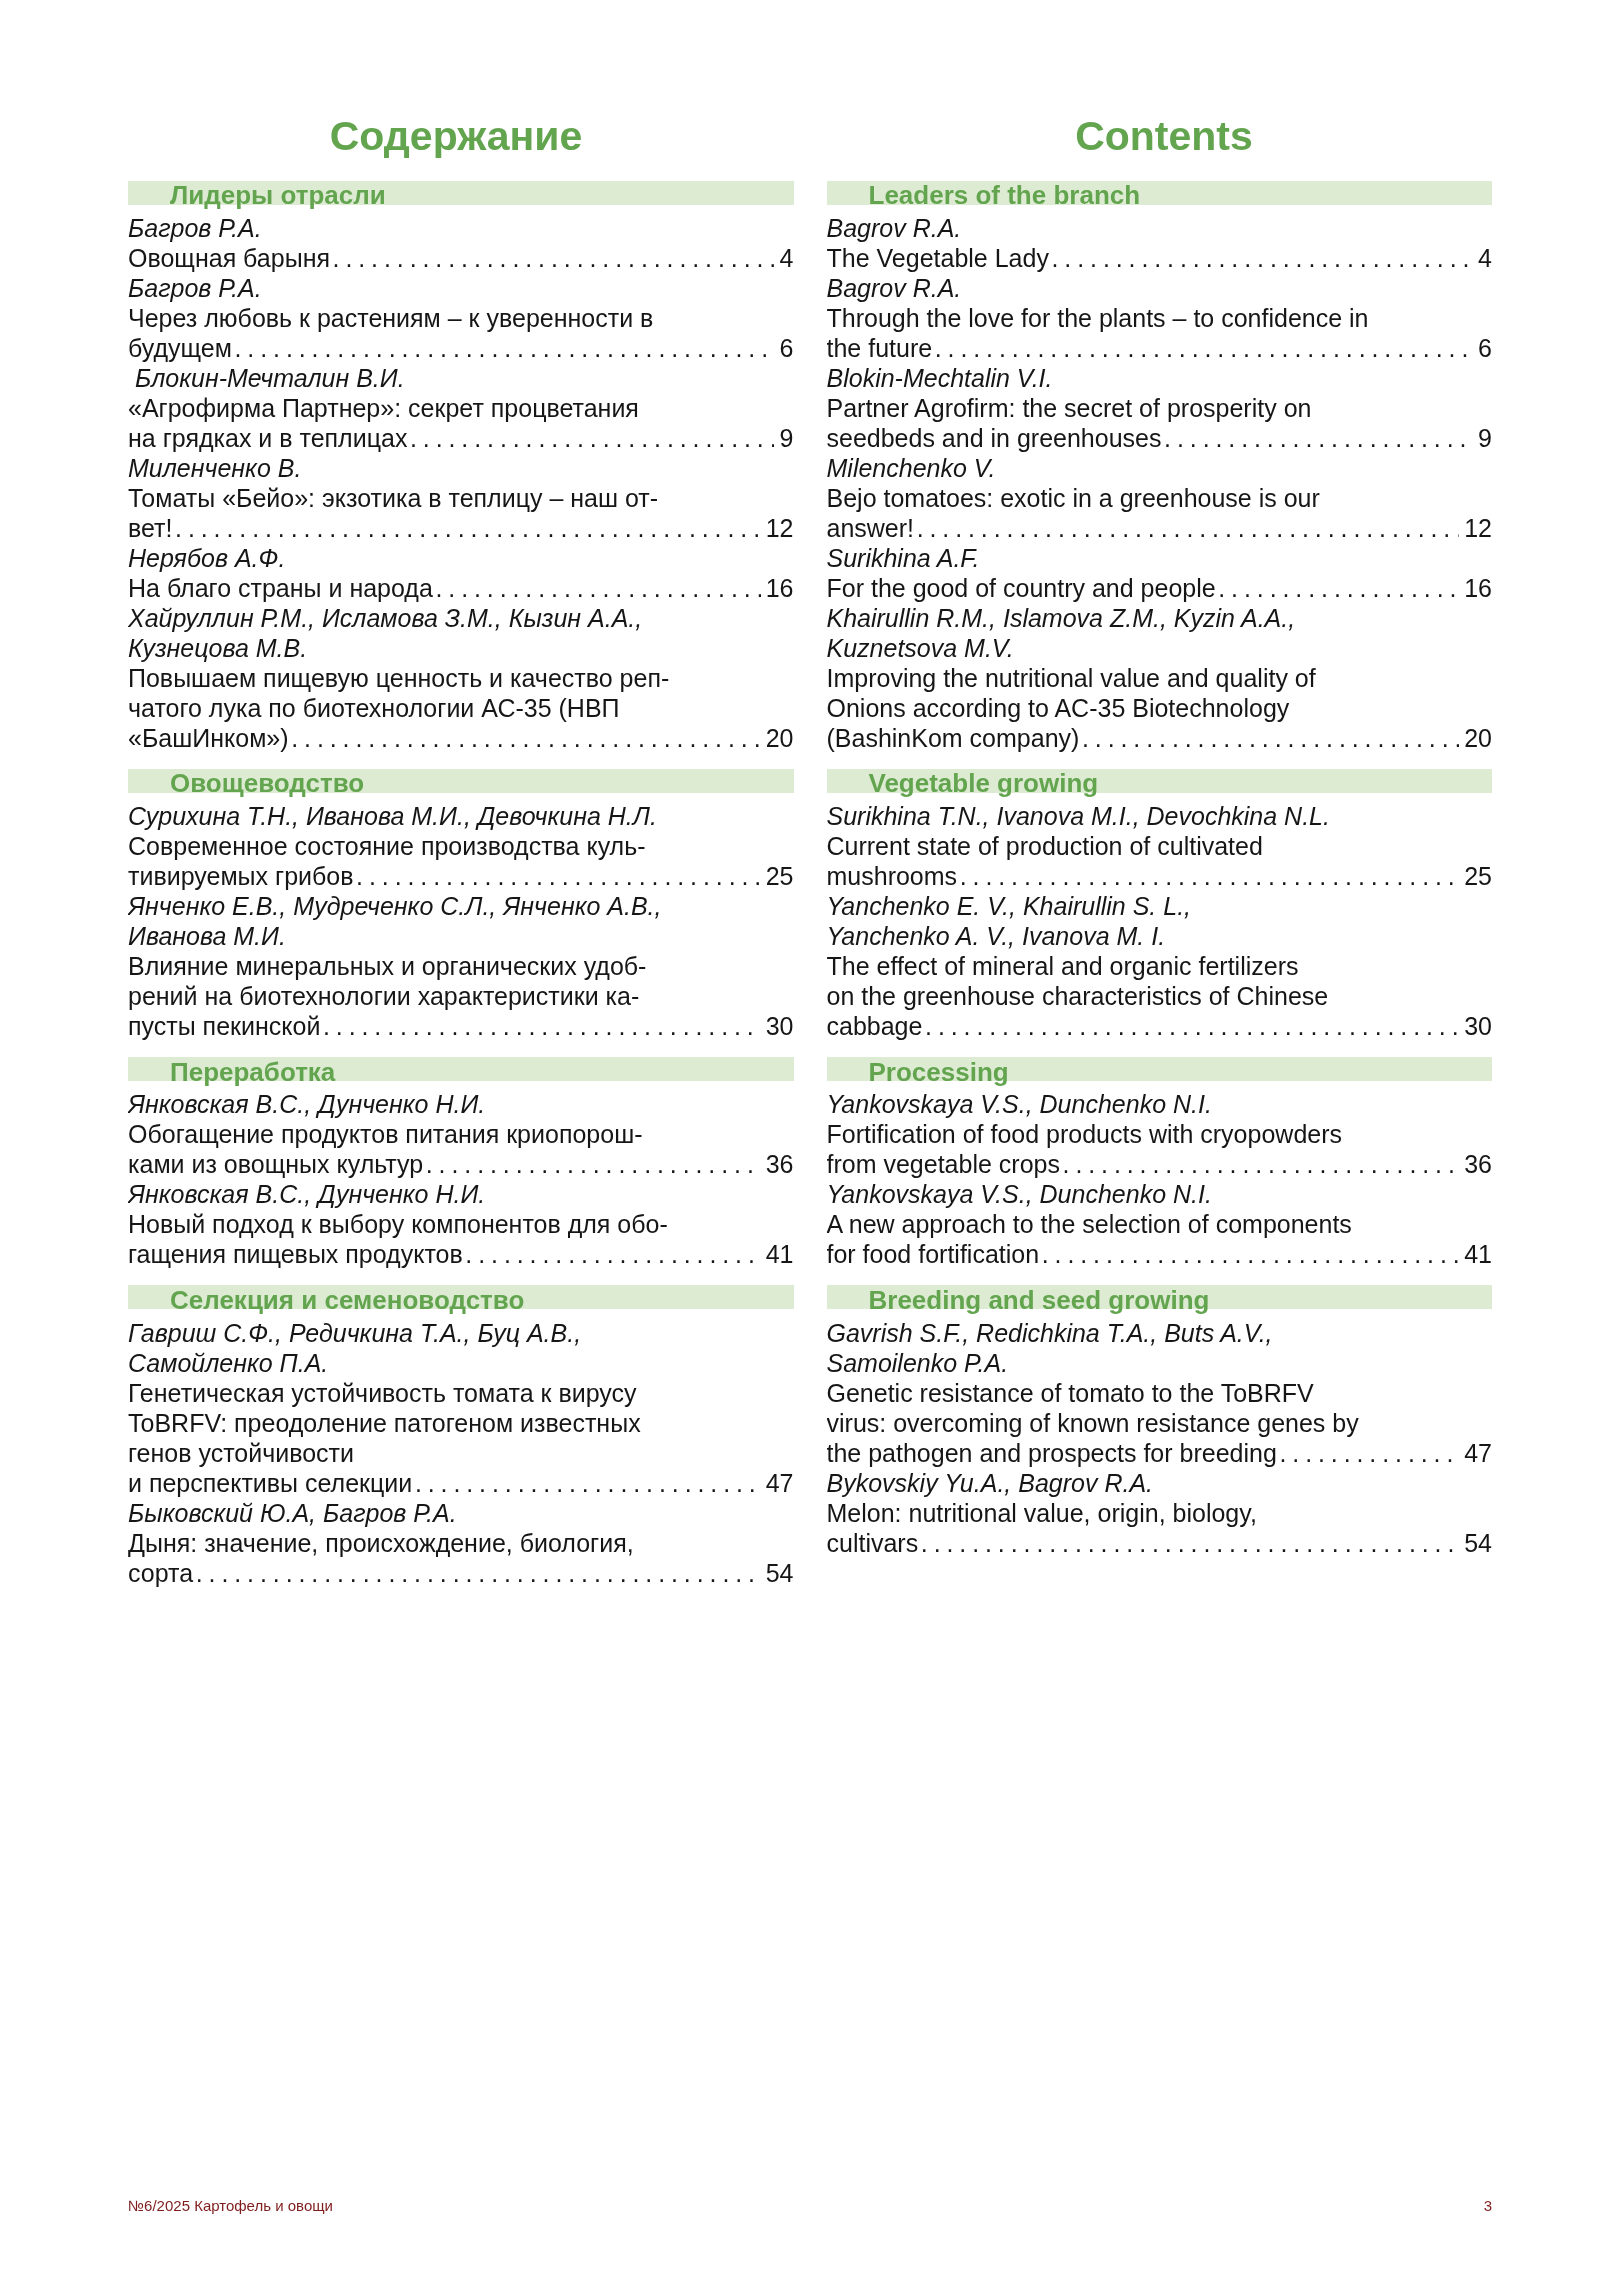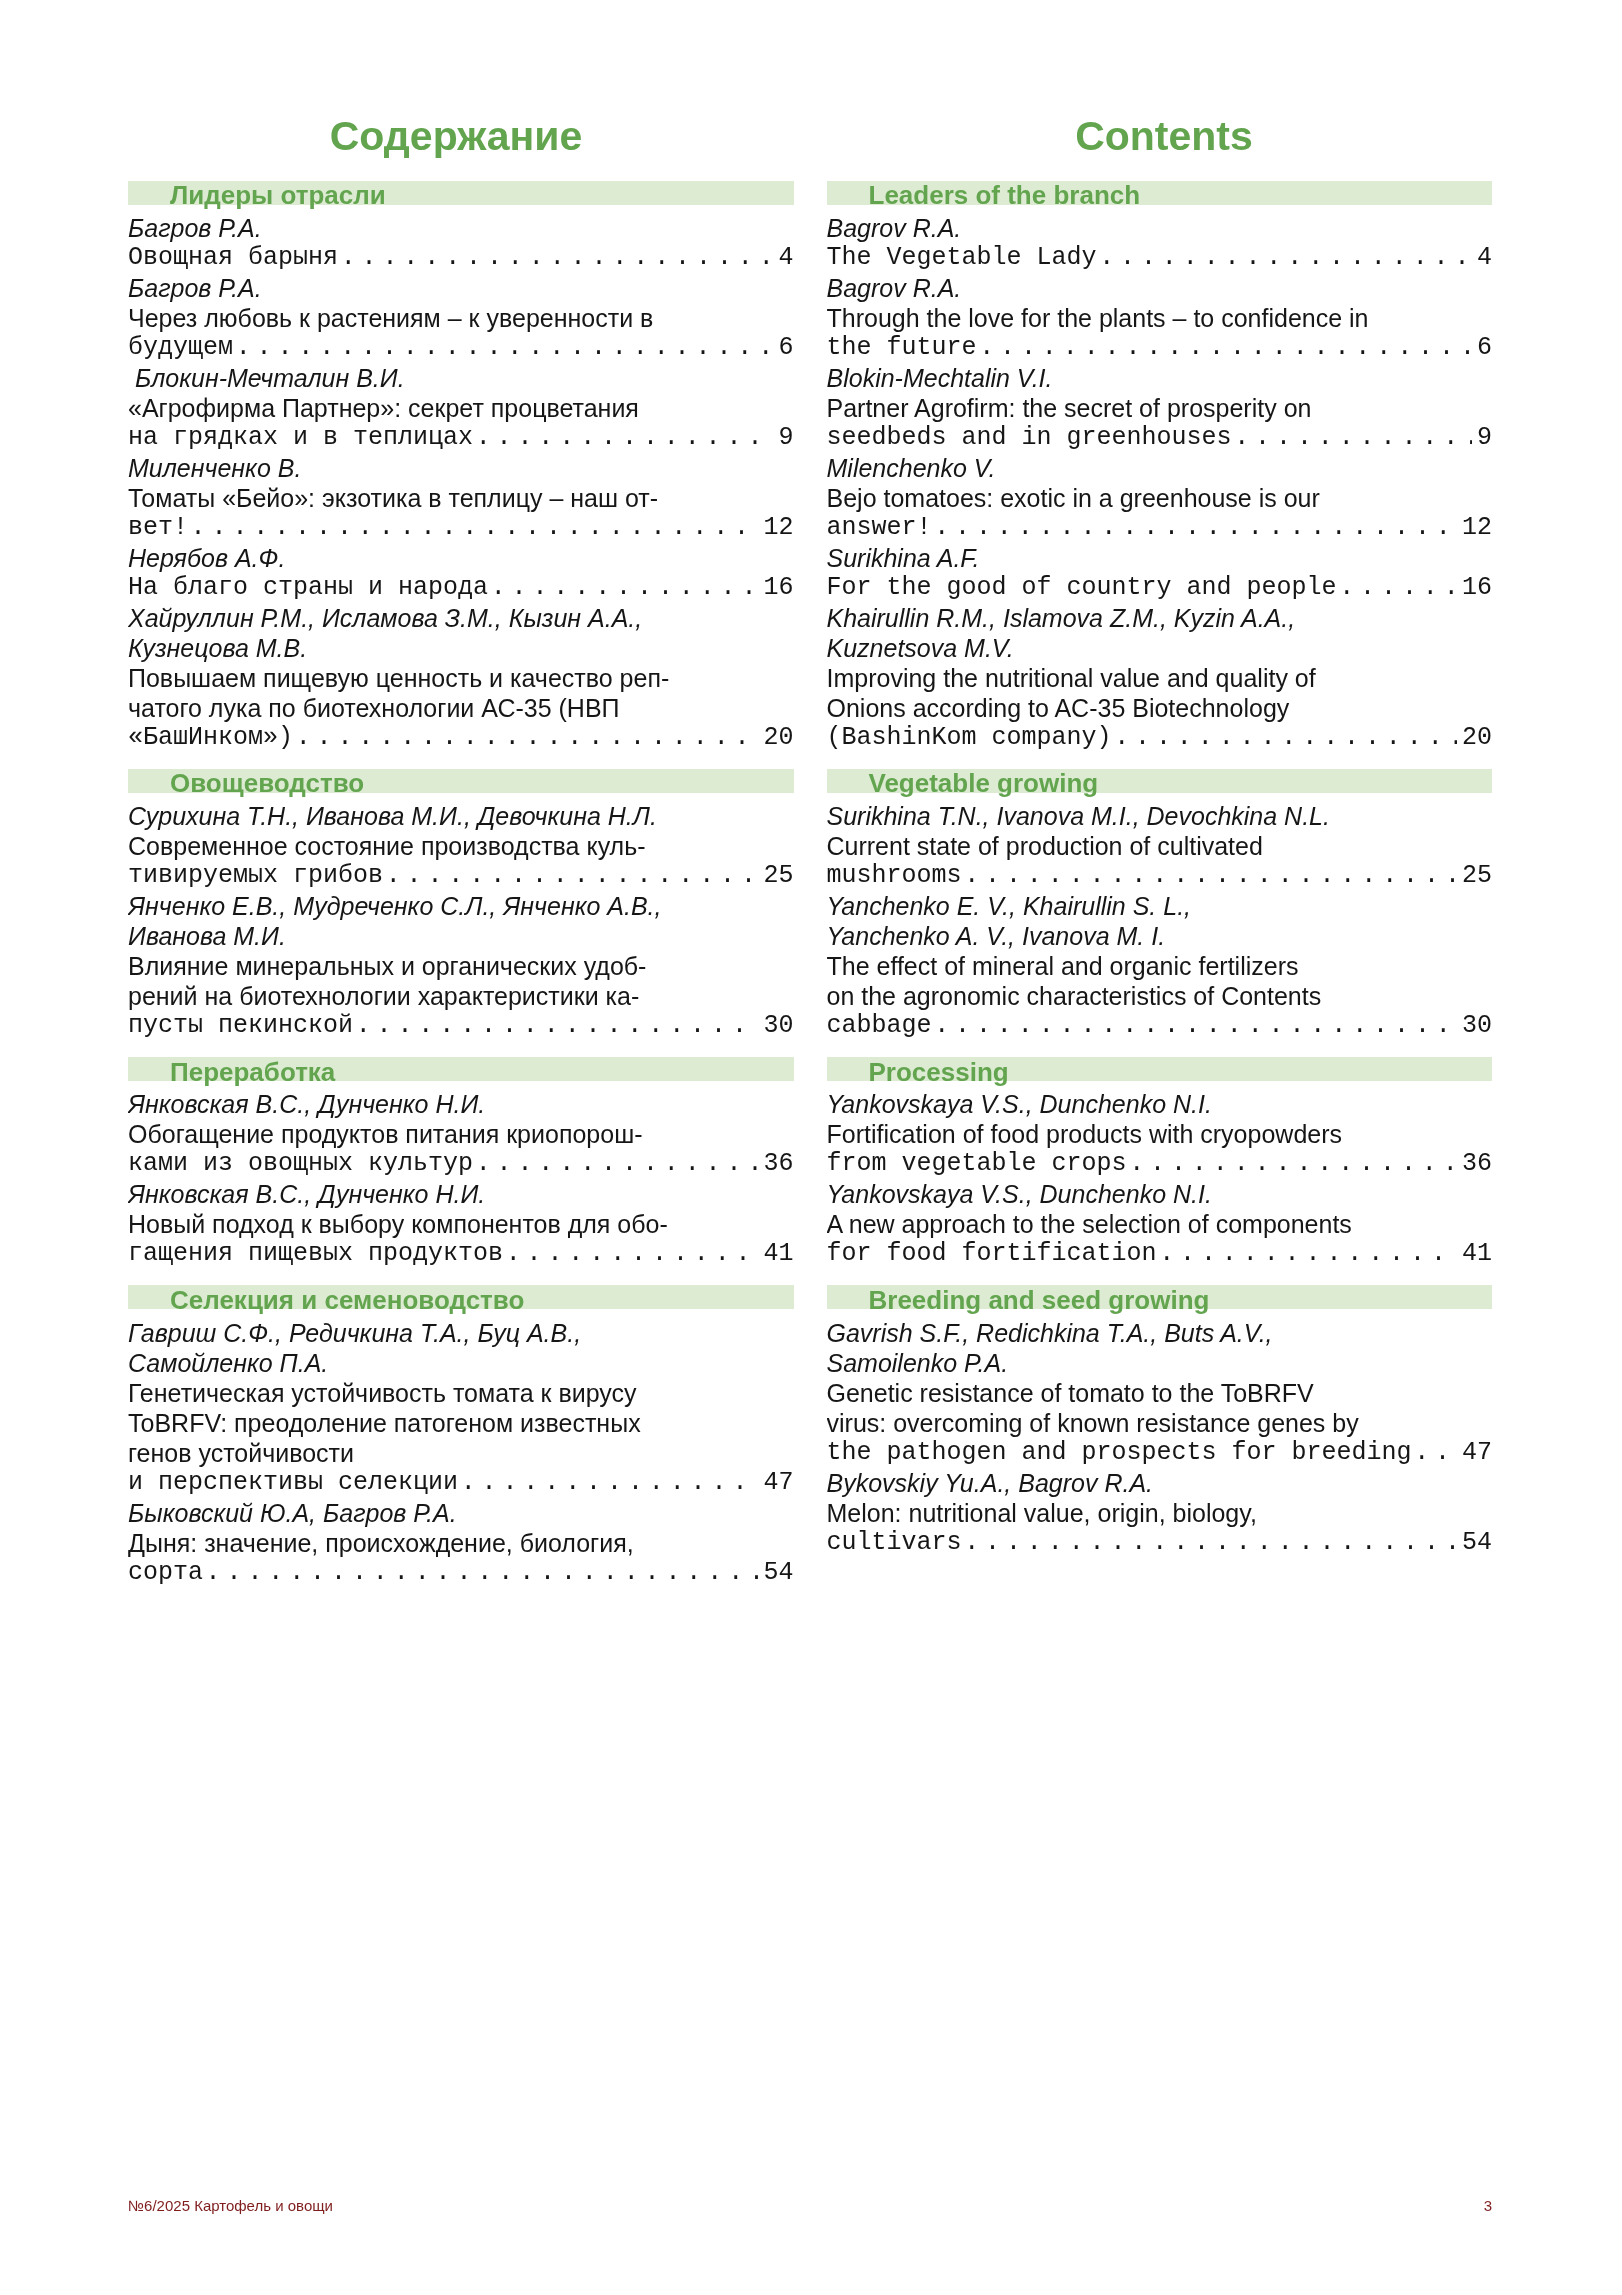--- a/index.html
+++ b/index.html
@@ -68,21 +68,20 @@
     line-height: 30px;
     white-space: pre;
   }
   .author-line {
     font-style: italic;
   }
   .last-line {
     display: flex;
     align-items: flex-start;
     white-space: nowrap;
-    font-family: Liberation Mono, monospace;
   }
   .lead {
     flex: 0 0 auto;
     white-space: pre;
   }
   .dots {
     flex: 1 1 auto;
     min-width: 10.5px;
     overflow: hidden;
     white-space: nowrap;
@@ -325,21 +324,21 @@
               <div class="line last-line">
                 <span class="lead">mushrooms</span>
                 <span class="dots"></span>
                 <span class="pgnum">25</span>
               </div>
             </div>
             <div class="entry">
               <div class="line author-line">Yanchenko E. V., Khairullin S. L.,</div>
               <div class="line author-line">Yanchenko A. V., Ivanova M. I.</div>
               <div class="line title-line">The effect of mineral and organic fertilizers</div>
-              <div class="line title-line">on the agronomic characteristics of Contents</div>
+              <div class="line title-line">on the greenhouse characteristics of Chinese</div>
               <div class="line last-line">
                 <span class="lead">cabbage</span>
                 <span class="dots"></span>
                 <span class="pgnum">30</span>
               </div>
             </div>
           </section>
           <section class="toc-section">
             <div class="band">
               <span class="band-label">Processing</span>

